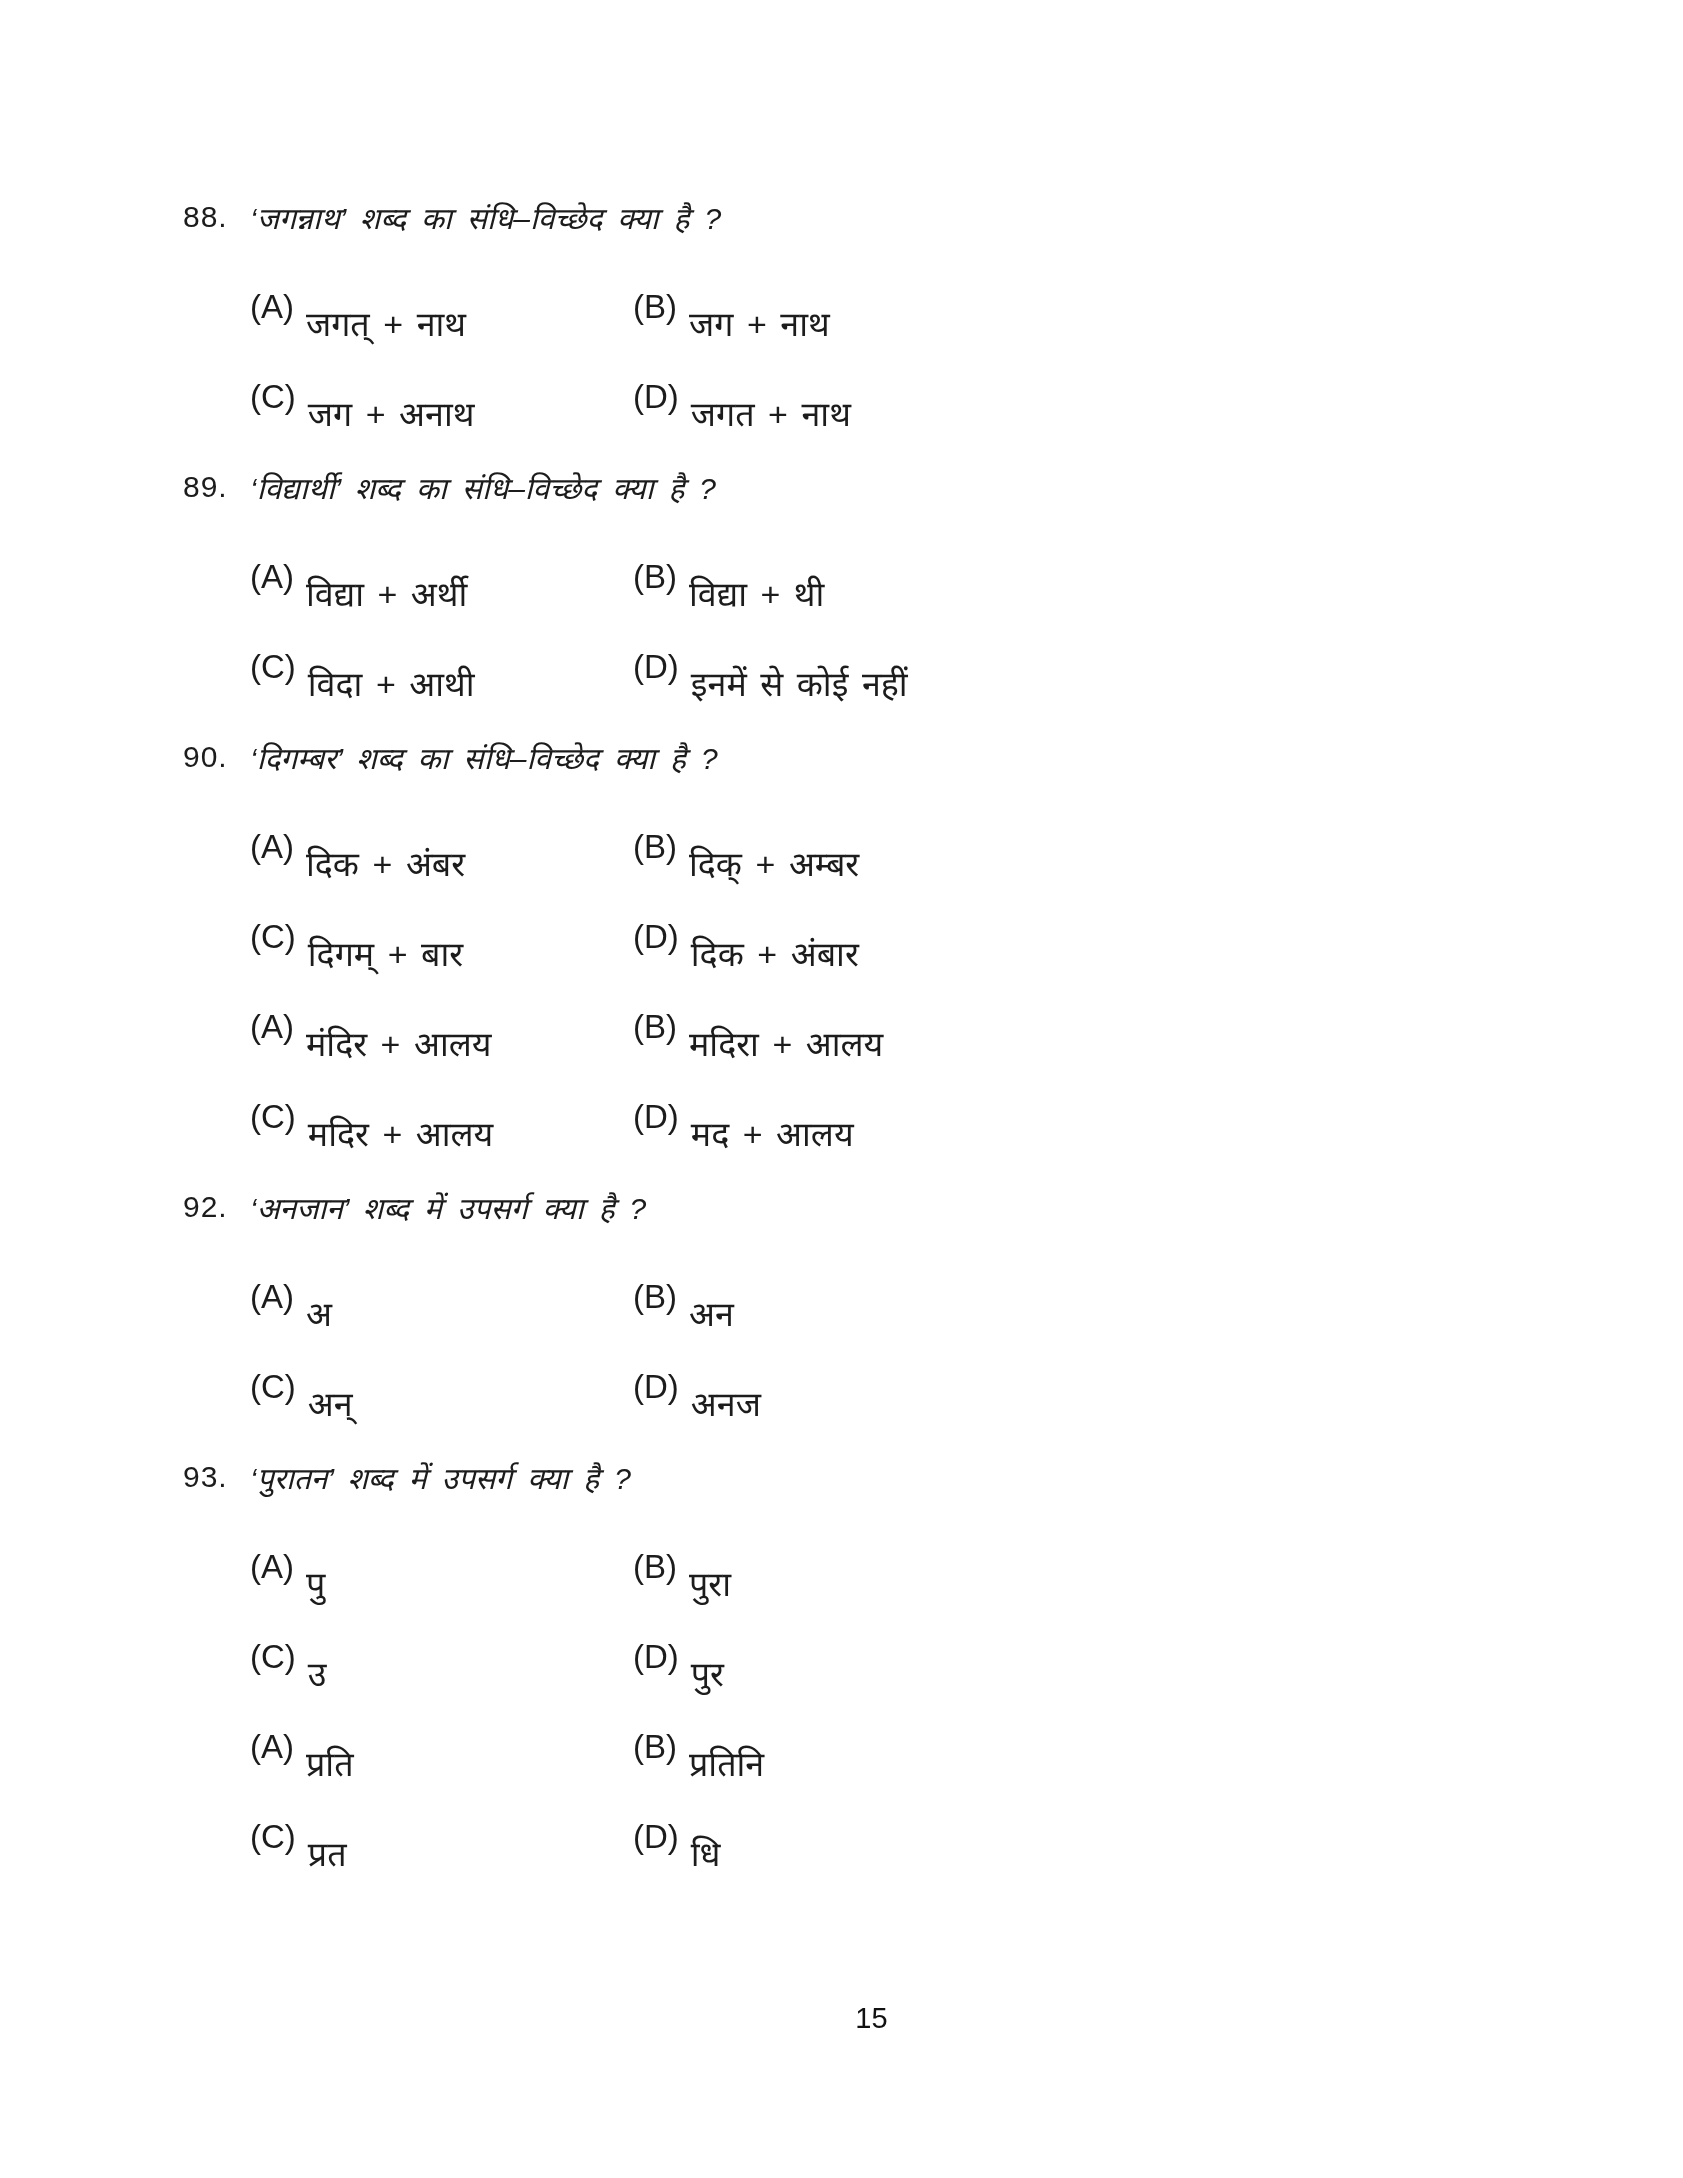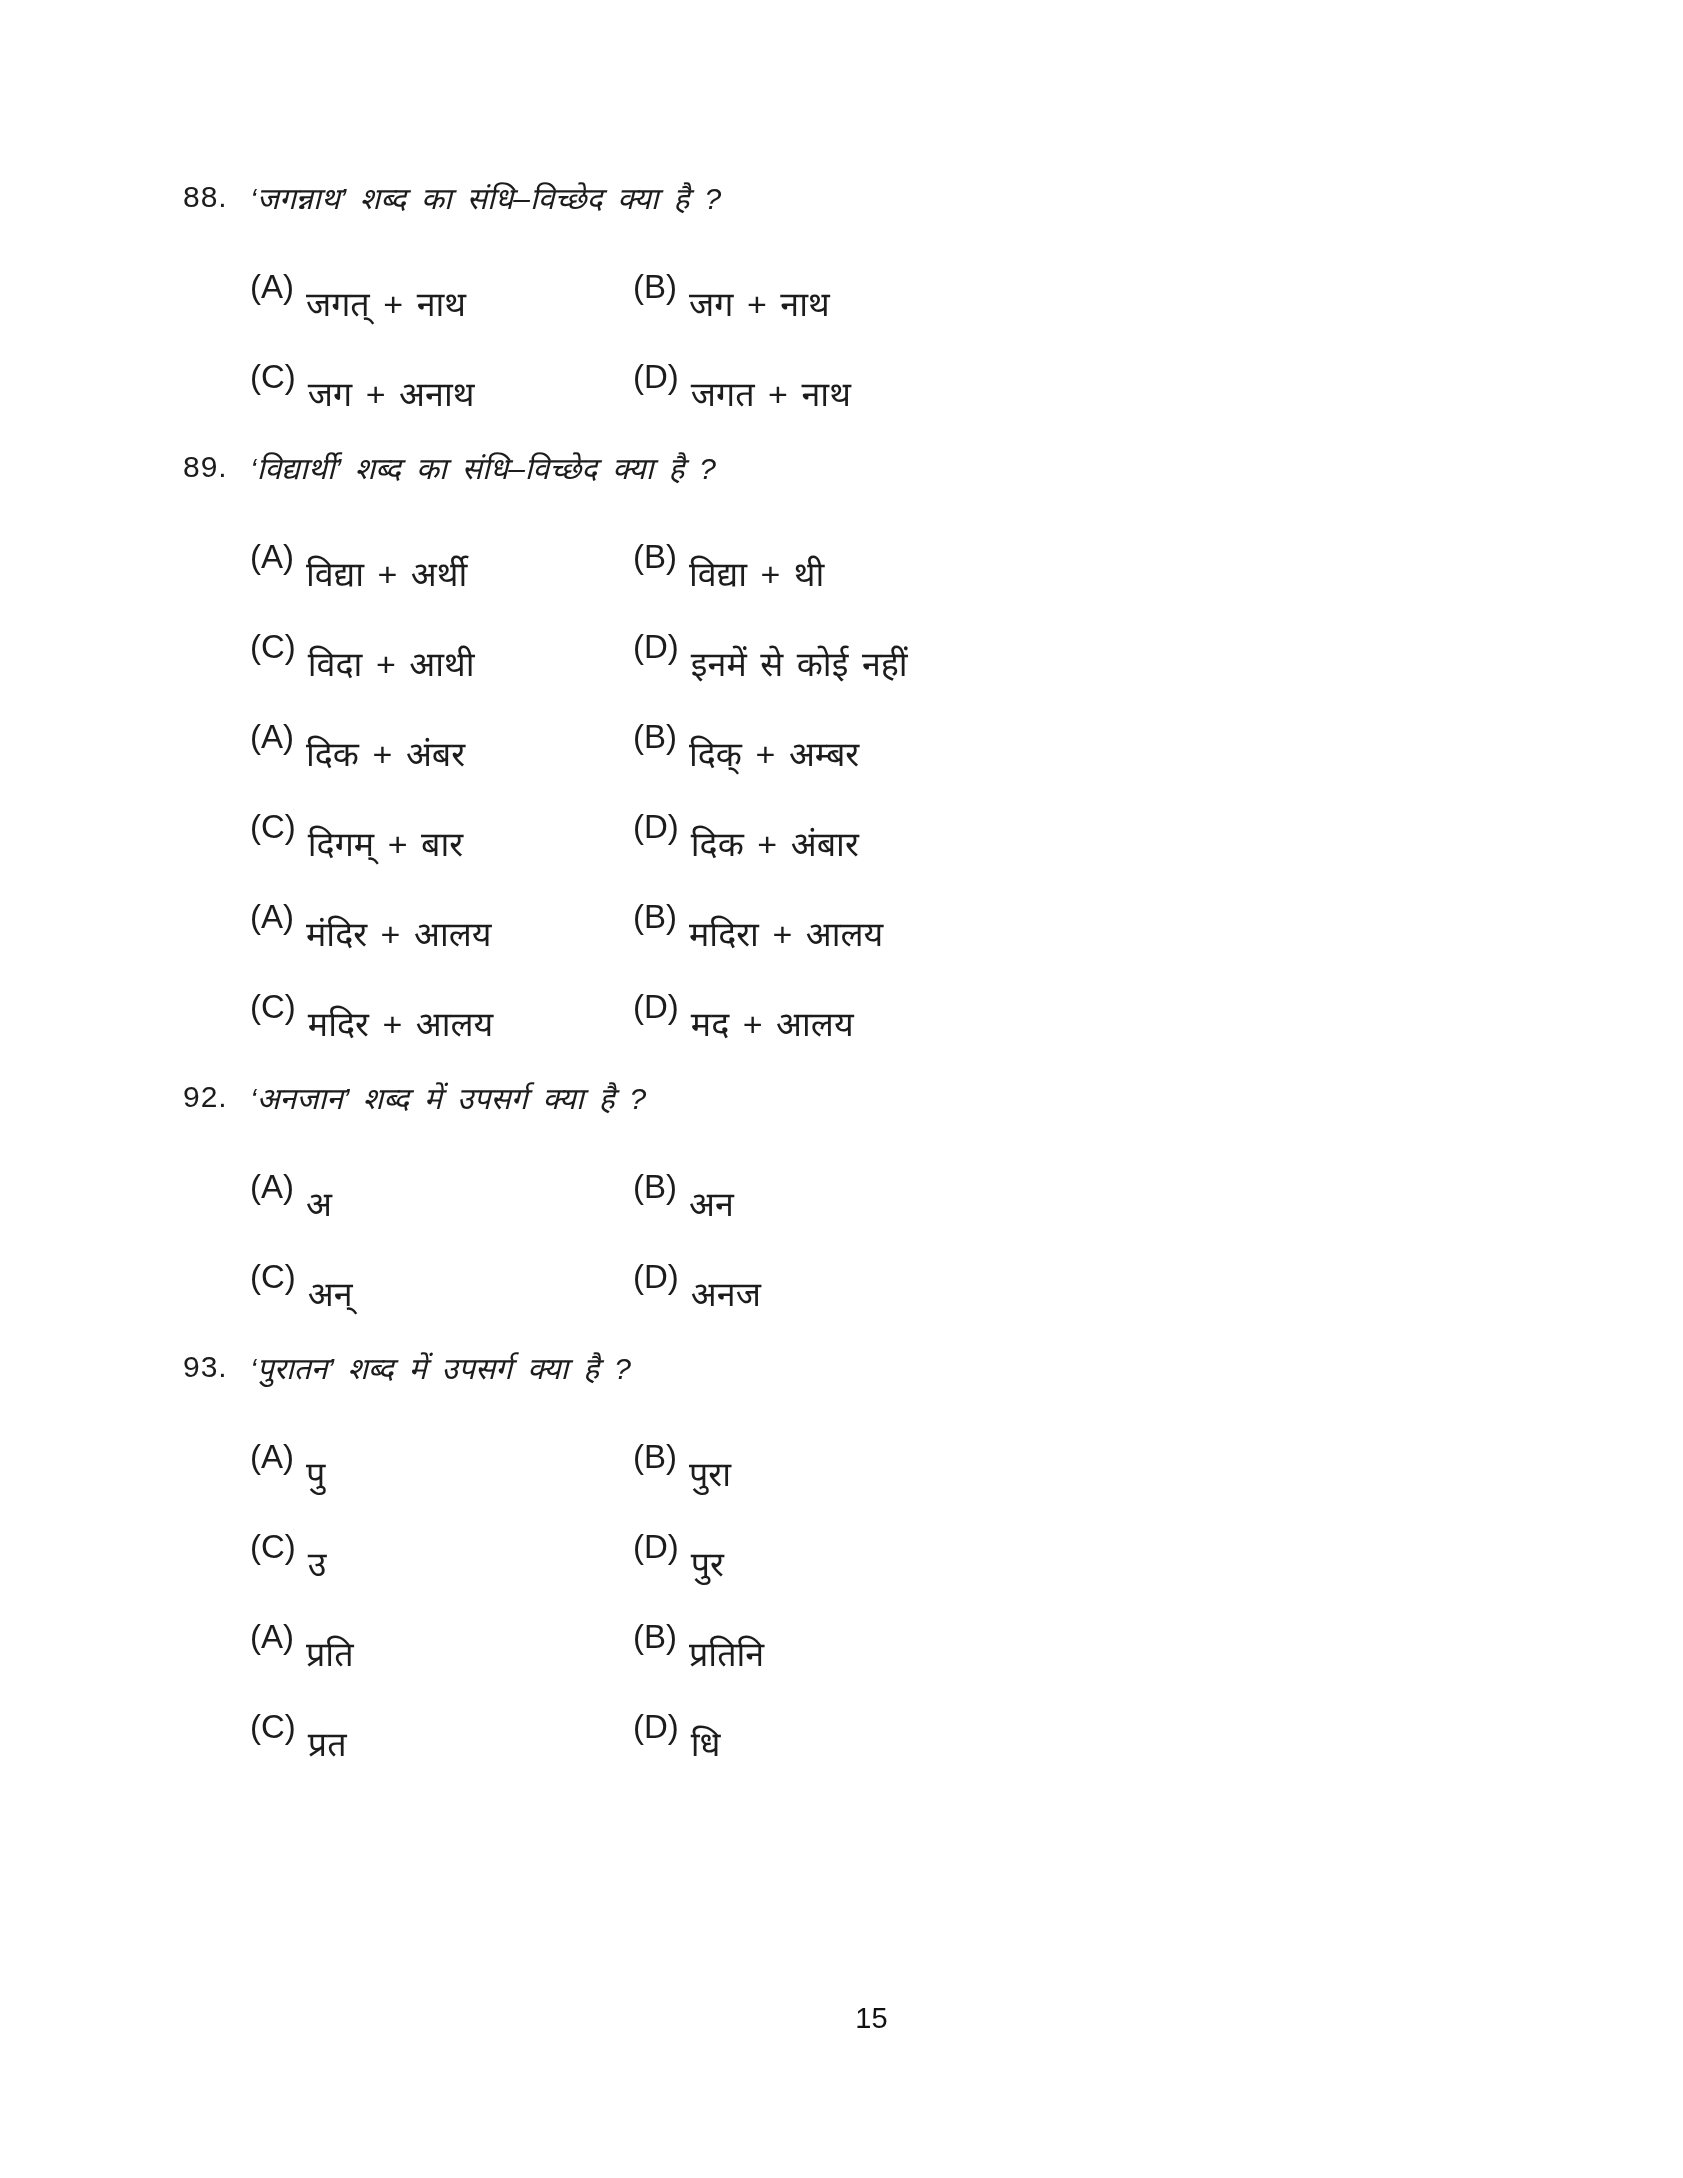--- a/index.html
+++ b/index.html
@@ -13,21 +13,21 @@
     color: #1c1c1c;
   }
   #paper {
     position: relative;
     width: 1683px;
     height: 2178px;
     background: #ffffff;
   }
   #questions {
     position: absolute;
-    top: 152px;
+    top: 172px;
     left: 0;
     width: 1457px;
   }
   .question { width: 1683px; }
   .q-head {
     height: 90px;
     display: flex;
     align-items: center;
     margin-left: 183px;
     font-size: 30px;
@@ -130,20 +130,24 @@
   </div>
 
   <div class="opt">
     <span class="opt-label">(D)</span>
     <span class="opt-text">इनमें से कोई नहीं</span>
   </div>
 </div>
   </div>
 
   <div class="question">
+    <div class="q-head">
+      <span class="q-num">90.</span>
+      <span class="q-text">‘दिगम्बर’ शब्द का संधि–विच्छेद क्या है ?</span>
+    </div>
     <div class="opts">
   <div class="opt">
     <span class="opt-label">(A)</span>
     <span class="opt-text">दिक + अंबर</span>
   </div>
 
   <div class="opt">
     <span class="opt-label">(B)</span>
     <span class="opt-text">दिक् + अम्बर</span>
   </div>

